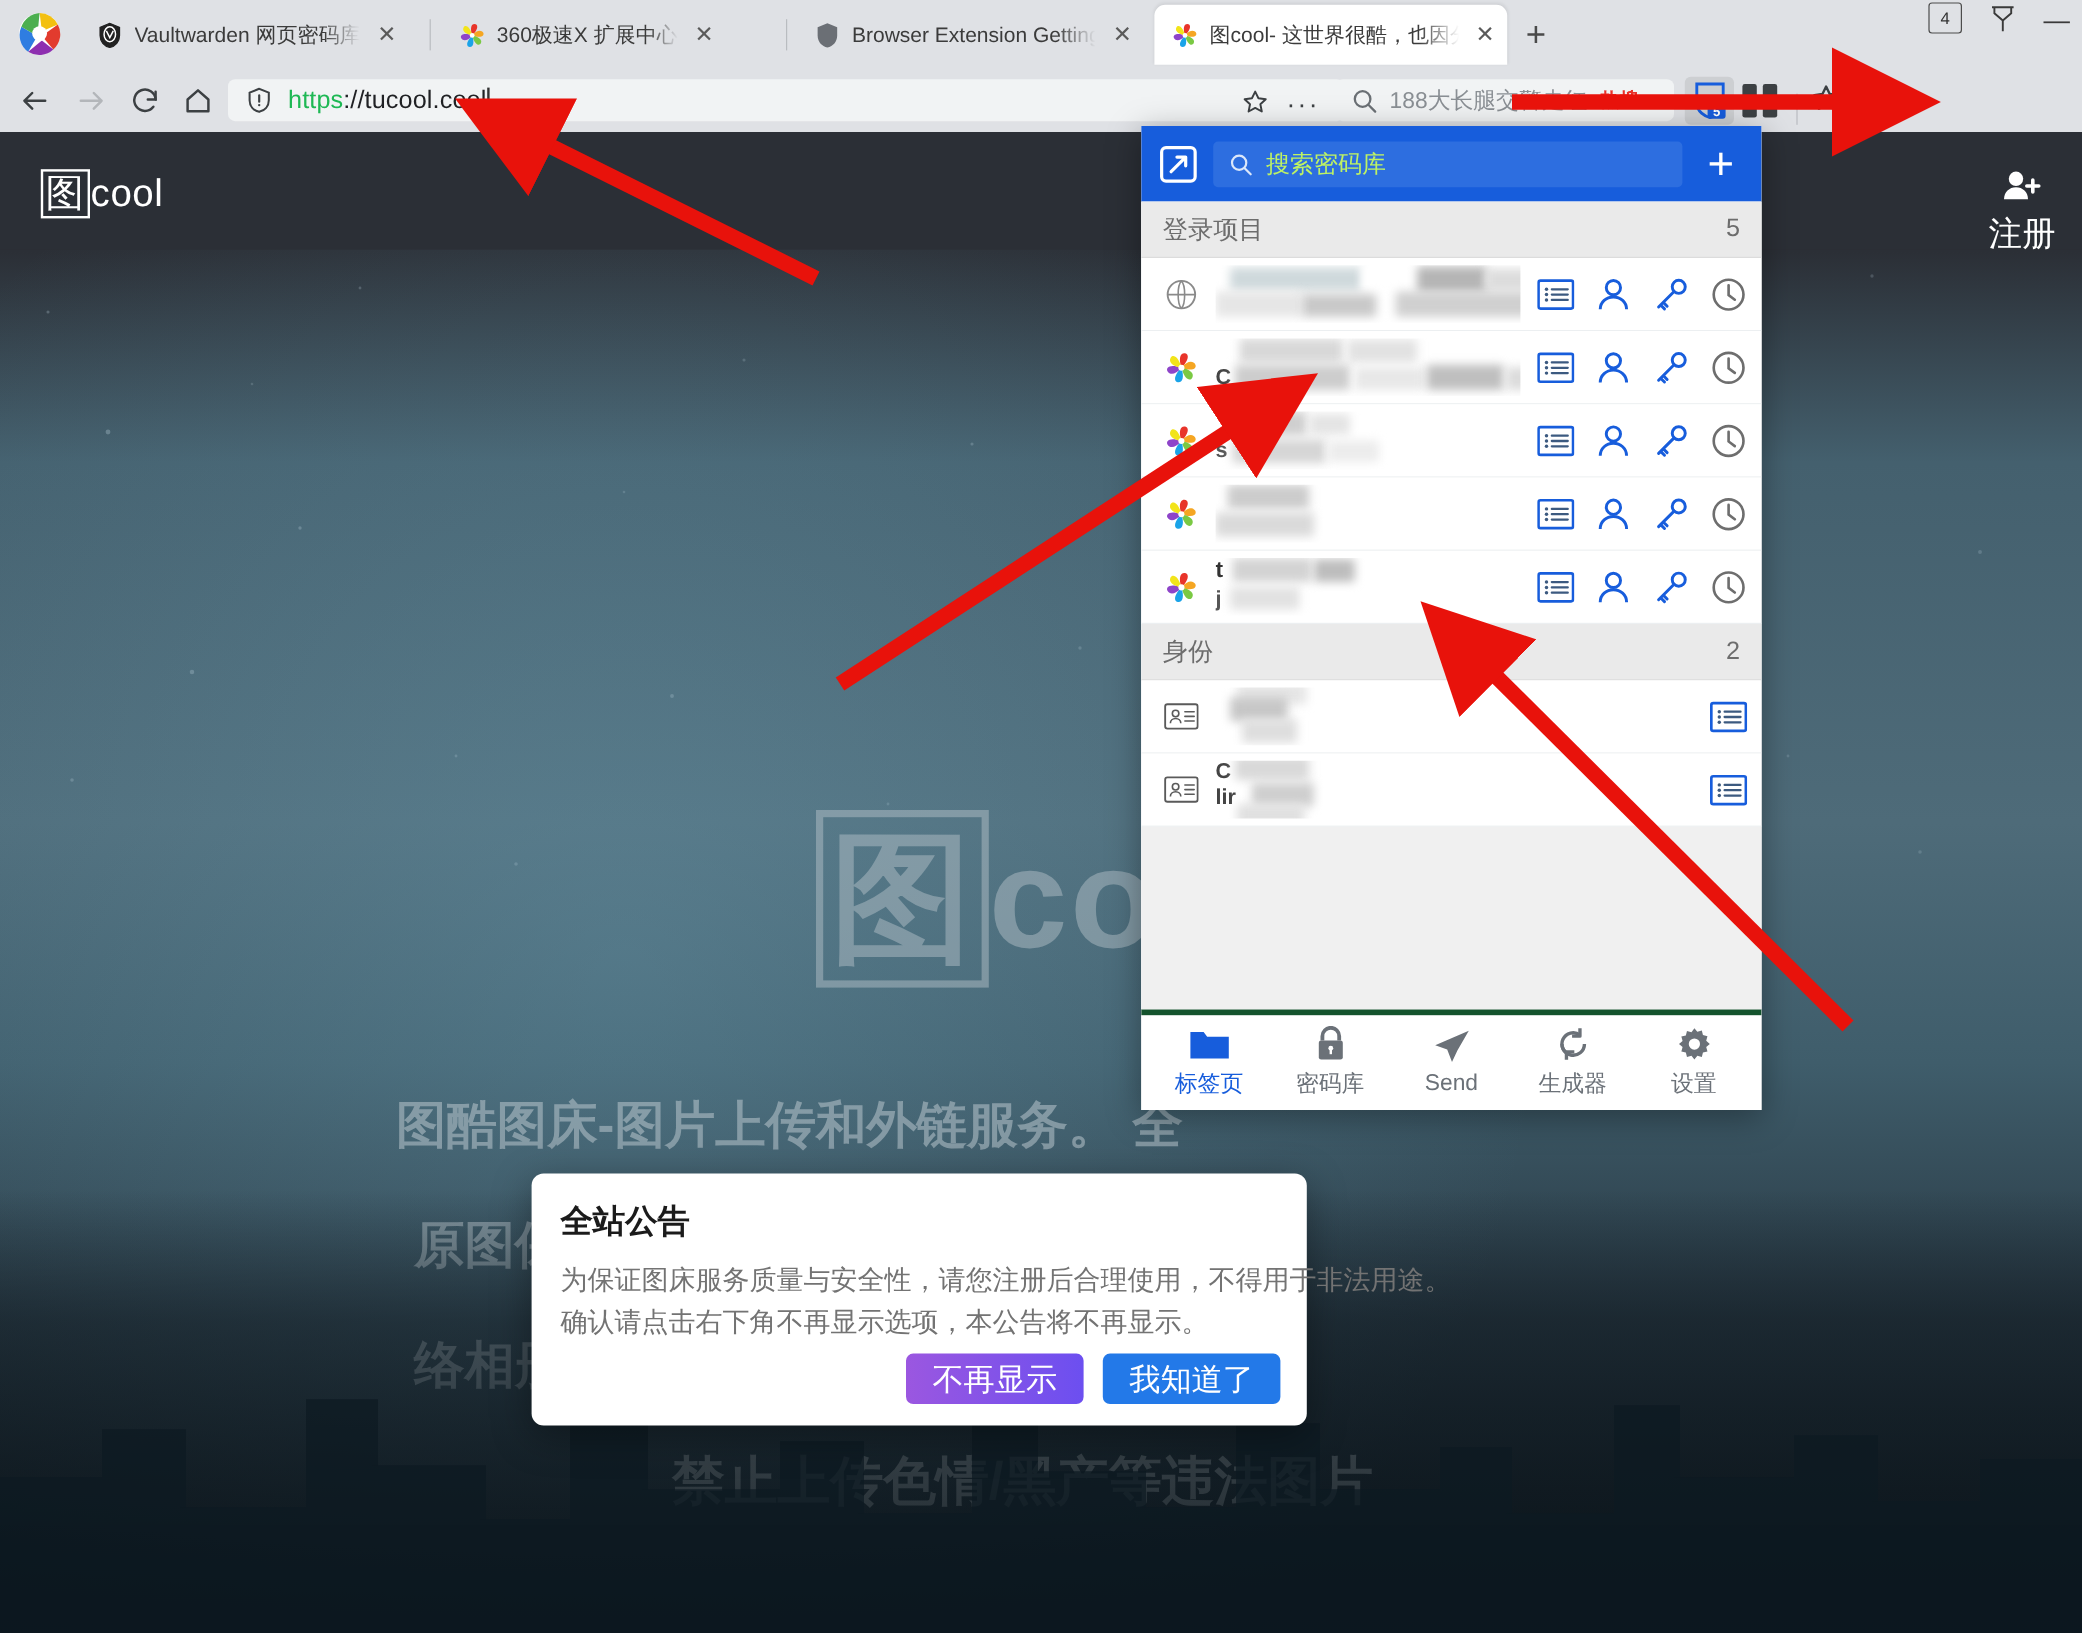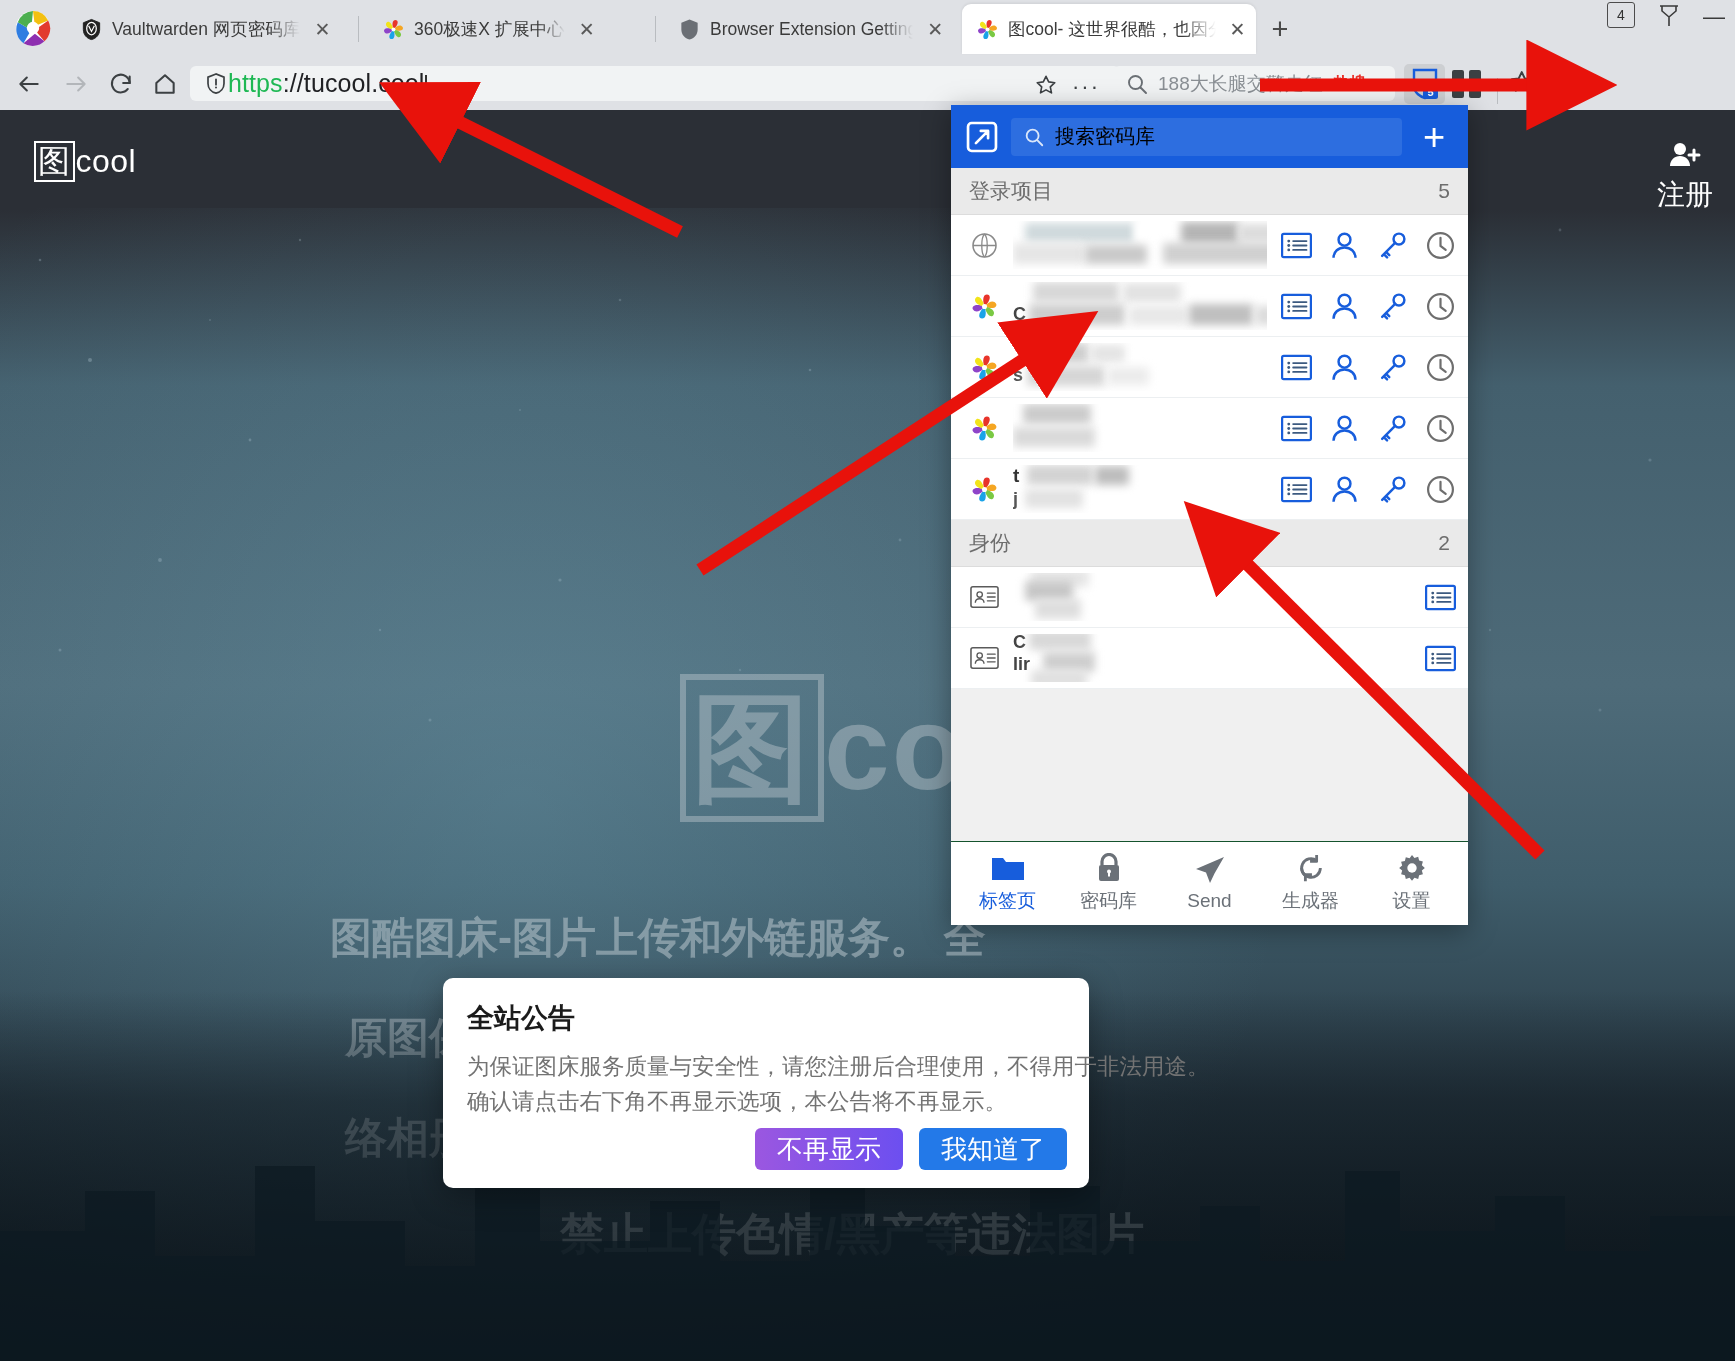--- a/index.html
+++ b/index.html
@@ -47,21 +47,21 @@
   #win-tray { position:absolute; right:55px; top:4px; font-size:20px; color:#3a3a3a; }
   #win-min { position:absolute; right:10px; top:4px; font-size:22px; color:#3a3a3a; }
 
   
   #toolbar { position:absolute; left:0; top:56px; width:1735px; height:54px; background:#dfe1e5; }
   .navbtn { position:absolute; top:9px; width:38px; height:38px; display:flex; align-items:center; justify-content:center; cursor:pointer; }
   #omnibox {
     position:absolute; left:190px; top:10px; width:930px; height:35px;
     background:#f1f3f4; border-radius:6px; display:flex; align-items:center; padding:0 10px 0 14px;
   }
-  #omnibox .url { font-size:25px; color:#202124; letter-spacing:.1px; }
+  #omnibox .url { font-size:21px; color:#202124; margin-left:12px; letter-spacing:.1px; }
   #omnibox .url .sch { color:#1eb854; }
   #omnibox .url .cursor { display:inline-block; width:1.5px; height:21px; background:#333; vertical-align:-4px; margin-left:1px;}
   #ob-star { position:absolute; right:62px; top:7px; cursor:pointer; }
   #ob-dots { position:absolute; right:20px; top:8px; font-size:22px; color:#3c4043; letter-spacing:2px; cursor:pointer; }
 
   #searchbox {
     position:absolute; left:1113px; top:10px; width:282px; height:35px;
     background:#f1f3f4; border-radius:6px; display:flex; align-items:center; padding-left:12px; gap:9px;
   }
   #searchbox .ph { font-size:19px; color:#8a8f94; white-space:nowrap; overflow:hidden; }
@@ -122,21 +122,21 @@
     position:absolute; left:951px; top:105px; width:517px; height:820px;
     background:#f0f0f0; box-shadow:0 6px 26px rgba(0,0,0,.35); z-index:30;
     display:flex; flex-direction:column; overflow:hidden;
   }
   #bw-header { flex:0 0 63px; background:#175ddc; display:flex; align-items:center; padding:0 14px; gap:12px; }
   #bw-popout { width:34px; height:34px; flex:0 0 34px; cursor:pointer; }
   #bw-search {
     flex:1 1 auto; height:38px; background:#2d6ee0; border-radius:4px;
     display:flex; align-items:center; gap:10px; padding:0 12px;
   }
-  #bw-search .ph { font-size:20px; color:#000000; }
+  #bw-search .ph { font-size:20px; color:#bef264; }
   #bw-add { flex:0 0 40px; text-align:center; font-size:38px; line-height:34px; color:#fff; cursor:pointer; }
 
   .bw-scroll { flex:1 1 auto; overflow:hidden; background:#fff; position:relative; }
   .bw-group {
     height:47px; background:#eaeaea; border-bottom:1px solid #dcdcdc;
     display:flex; align-items:center; justify-content:space-between; padding:0 18px;
     font-size:21px; color:#6d6d6d;
   }
   .bw-row {
     height:61px; background:#fff; border-bottom:1px solid #eceff1;
@@ -147,21 +147,21 @@
   .bw-row .rowactions { flex:0 0 auto; display:flex; align-items:center; gap:17px; }
   .act { width:31px; height:31px; cursor:pointer; }
 
   
   .redact { position:absolute; background:#d6d6d6; filter:blur(4px); border-radius:2px; }
   .leadchar { position:absolute; font-size:19px; color:#333; }
 
   #bw-body-fill { background:#f0f0f0; flex:1 1 auto; }
 
   #bw-tabs {
-    flex:0 0 84px; background:#fff; border-top:1px solid #14532d;
+    flex:0 0 84px; background:#fff; border-top:5px solid #14532d;
     display:flex; align-items:center; justify-content:space-around; padding:0 6px;
   }
   .bw-tab { display:flex; flex-direction:column; align-items:center; gap:5px; width:92px; cursor:pointer; }
   .bw-tab .lbl { font-size:19px; color:#6b7178; }
   .bw-tab.active .lbl { color:#175ddc; }
 
   
   #arrows { position:absolute; left:0; top:0; width:1735px; height:1361px; z-index:50; pointer-events:none; }
 </style>
 </head>

